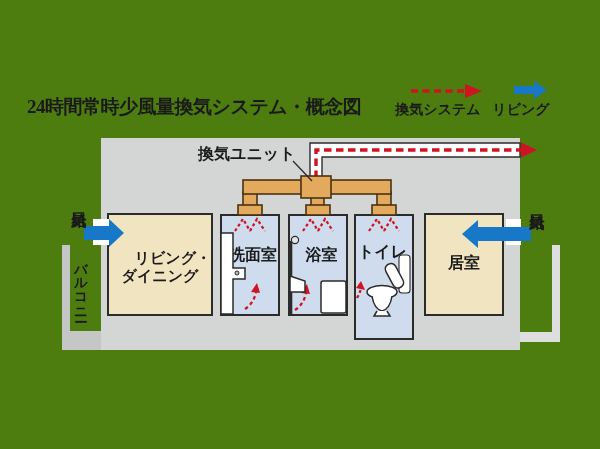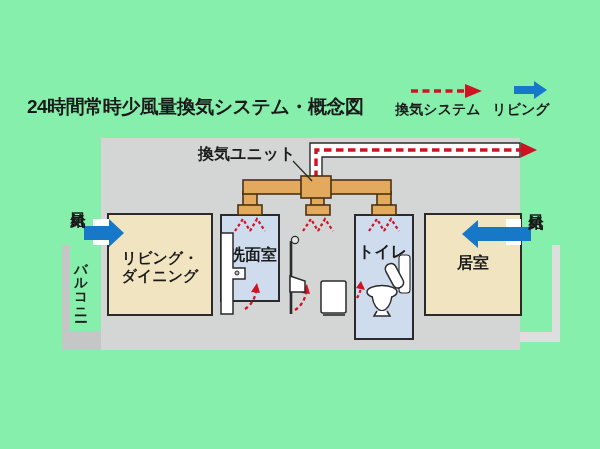--- a/index.html
+++ b/index.html
@@ -1,19 +1,19 @@
 <!DOCTYPE html>
 <html style="--red: #cf1322; --blue: #1878c8; --area_gray: #d4d5d5; --rail_gray: #c5c6c6; --rail_gray_right: #dddedd; --room_tan: #f1e5c1; --room_blue: #cedcee; --duct_fill: #e3aa5e; --duct_border: #4a3211; --outline_dark: #2b2b2b; --text: #1a1a1a;"><head>
 <meta charset="utf-8">
 <style>
   * { margin:0; padding:0; box-sizing:border-box; }
   html,body { background:#fff; }
   .stage {
-    position:relative; width:600px; height:449px; background:#86efac;
-    font-family:Liberation Sans, sans-serif; color:var(--text);
+    position:relative; width:600px; height:449px; background:#4d7c0f;
+    font-family:Liberation Serif, serif; color:var(--text);
     overflow:hidden;
   }
   .abs { position:absolute; }
   .title {
     left:27px; top:94px; font-size:19px; font-weight:bold; letter-spacing:-0.5px;
     white-space:nowrap;
   }
   .legend-label { font-size:14px; font-weight:bold; text-align:center; white-space:nowrap; }
   .main-area { left:101px; top:138px; width:419px; height:212px; background:var(--area_gray); }
   .rail-left  { left:62px; top:245px; width:8px;  height:105px; background:var(--rail_gray); }
@@ -55,34 +55,37 @@
   </div>
   <div class="abs legend-label" style="left:489px; top:101px; width:64px;">リビング</div>
 
   <div class="abs main-area"></div>
   <div class="abs rail-left"></div>
   <div class="abs floor-left"></div>
   <div class="abs rail-right"></div>
   <div class="abs floor-right"></div>
 
   <div class="abs room tan" style="left:107px; top:213px; width:106px; height:103px;">
-    <div class="room-label living-label" style="top:34px;">リビング・</div>
+    <div class="room-label living-label" style="top:34px;text-align:right;">リビング・</div>
     <div class="room-label living-label" style="top:52px;text-align:center;">ダイニング</div>
   </div>
 
-  <div class="abs room blue" style="left:220px; top:214px; width:60px; height:88px;">
+  <div class="abs room blue" style="left:220px; top:214px; width:60px; height:102px;">
     <div class="room-label" style="top:29px; left:6px;">洗面室</div>
   </div>
 
+  <div class="abs room blue" style="left:288px; top:214px; width:60px; height:102px;">
+    <div class="room-label" style="top:29px; left:7px;">浴室</div>
+  </div>
 
   <div class="abs room blue" style="left:354px; top:214px; width:60px; height:126px;">
     <div class="room-label" style="top:26px; left:-3px;">トイレ</div>
   </div>
 
-  <div class="abs room tan" style="left:424px; top:213px; width:98px; height:103px;">
+  <div class="abs room tan" style="left:424px; top:213px; width:80px; height:103px;">
     <div class="room-label" style="top:38px;">居室</div>
   </div>
 
   <svg class="overlay" width="600" height="449">
 
     <path d="M310 177 L310 143 L520 143 L520 157 L322 157 L322 177 Z" fill="#ffffff" style="stroke:var(--outline_dark)" stroke-width="1.4"></path>
     <polyline points="316,178 316,150 521,150" fill="none" style="stroke:var(--red)" stroke-width="3.4" stroke-dasharray="7.5 4.5"></polyline>
     <polygon points="521,142.5 537,150 521,157.5" style="fill:var(--red)"></polygon>
 
     <g style="fill:var(--duct_fill); stroke:var(--duct_border)" stroke-width="1.6">

